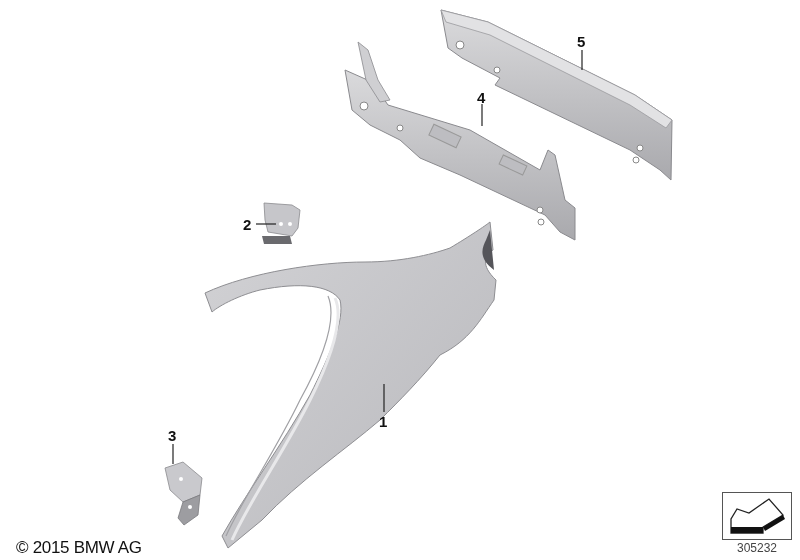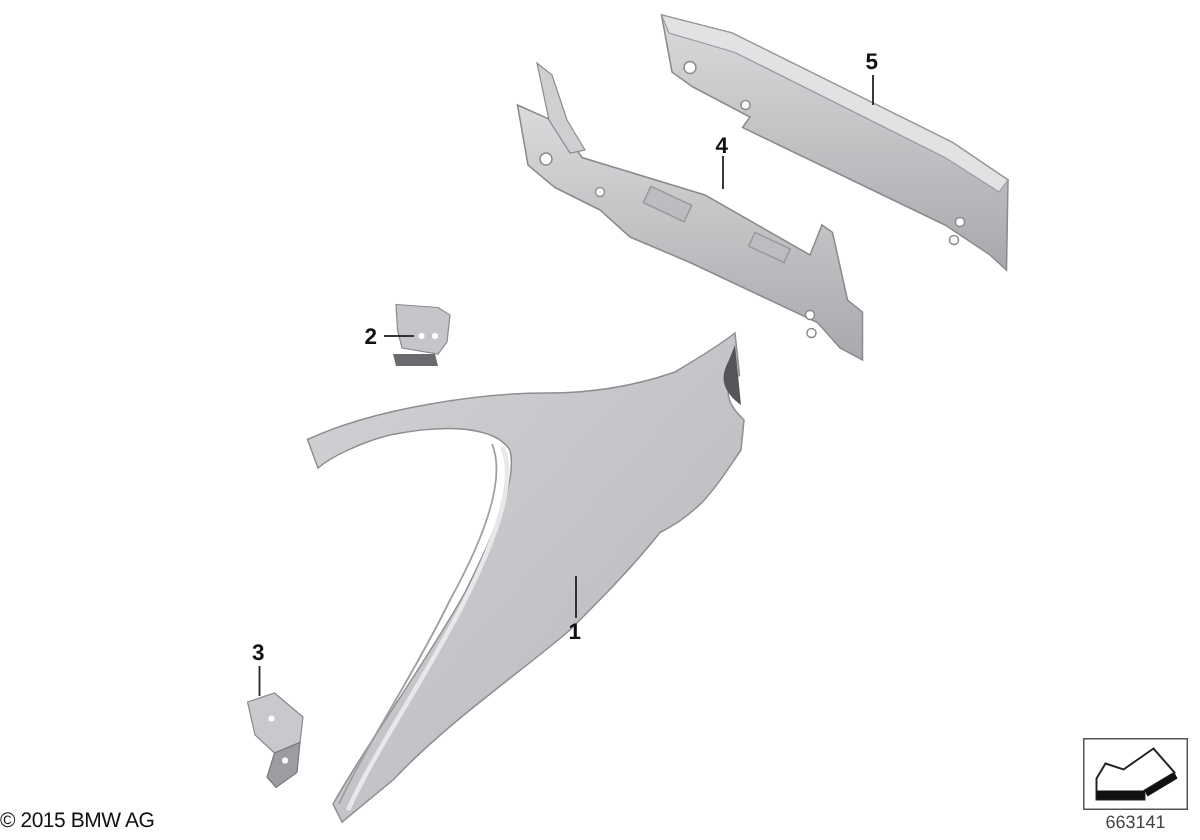--- a/index.html
+++ b/index.html
@@ -1,20 +1,20 @@
 <!DOCTYPE html>
 <html><head>
 <meta charset="utf-8">
 <style>
   html, body { margin: 0; padding: 0; background: #ffffff; }
   body { width: 800px; height: 560px; position: relative; overflow: hidden;
          font-family: "Liberation Sans", sans-serif; }
   .stage { position: absolute; left: 0; top: 0; width: 800px; height: 560px; }
   .callout { position: absolute; font-weight: bold; font-size: 15px; color: #111; line-height: 1; }
-  .copyright { position: absolute; left: 0; top: 538px; font-size: 14px; color: #111; letter-spacing: -0.3px; }
+  .copyright { position: absolute; left: 16px; top: 538px; font-size: 17px; color: #111; letter-spacing: -0.3px; }
   .code { position: absolute; left: 737px; top: 541px; font-size: 12px; color: #444; }
   .nav-box { position: absolute; left: 722px; top: 492px; width: 68px; height: 46px;
              border: 1px solid #555; background: #fff; }
 </style>
 </head>
 <body>
 
 <div class="stage">
   <svg width="800" height="560" viewBox="0 0 800 560">
     <defs>
@@ -90,13 +90,13 @@
 
 <div class="copyright">© 2015 BMW AG</div>
 
 <div class="nav-box">
   <svg width="68" height="46" viewBox="0 0 68 46">
     <polygon points="8,26 8,40 40,40 40,34 60,22 46,6 26,20 14,16" fill="#fff" stroke="#222" stroke-width="1.3"></polygon>
     <polygon points="8,34 40,34 40,40 8,40" fill="#111"></polygon>
     <polygon points="40,34 60,22 62,26 42,38" fill="#111"></polygon>
   </svg>
 </div>
-<div class="code">663141</div>
+<div class="code">305232</div>
 
 </body></html>

